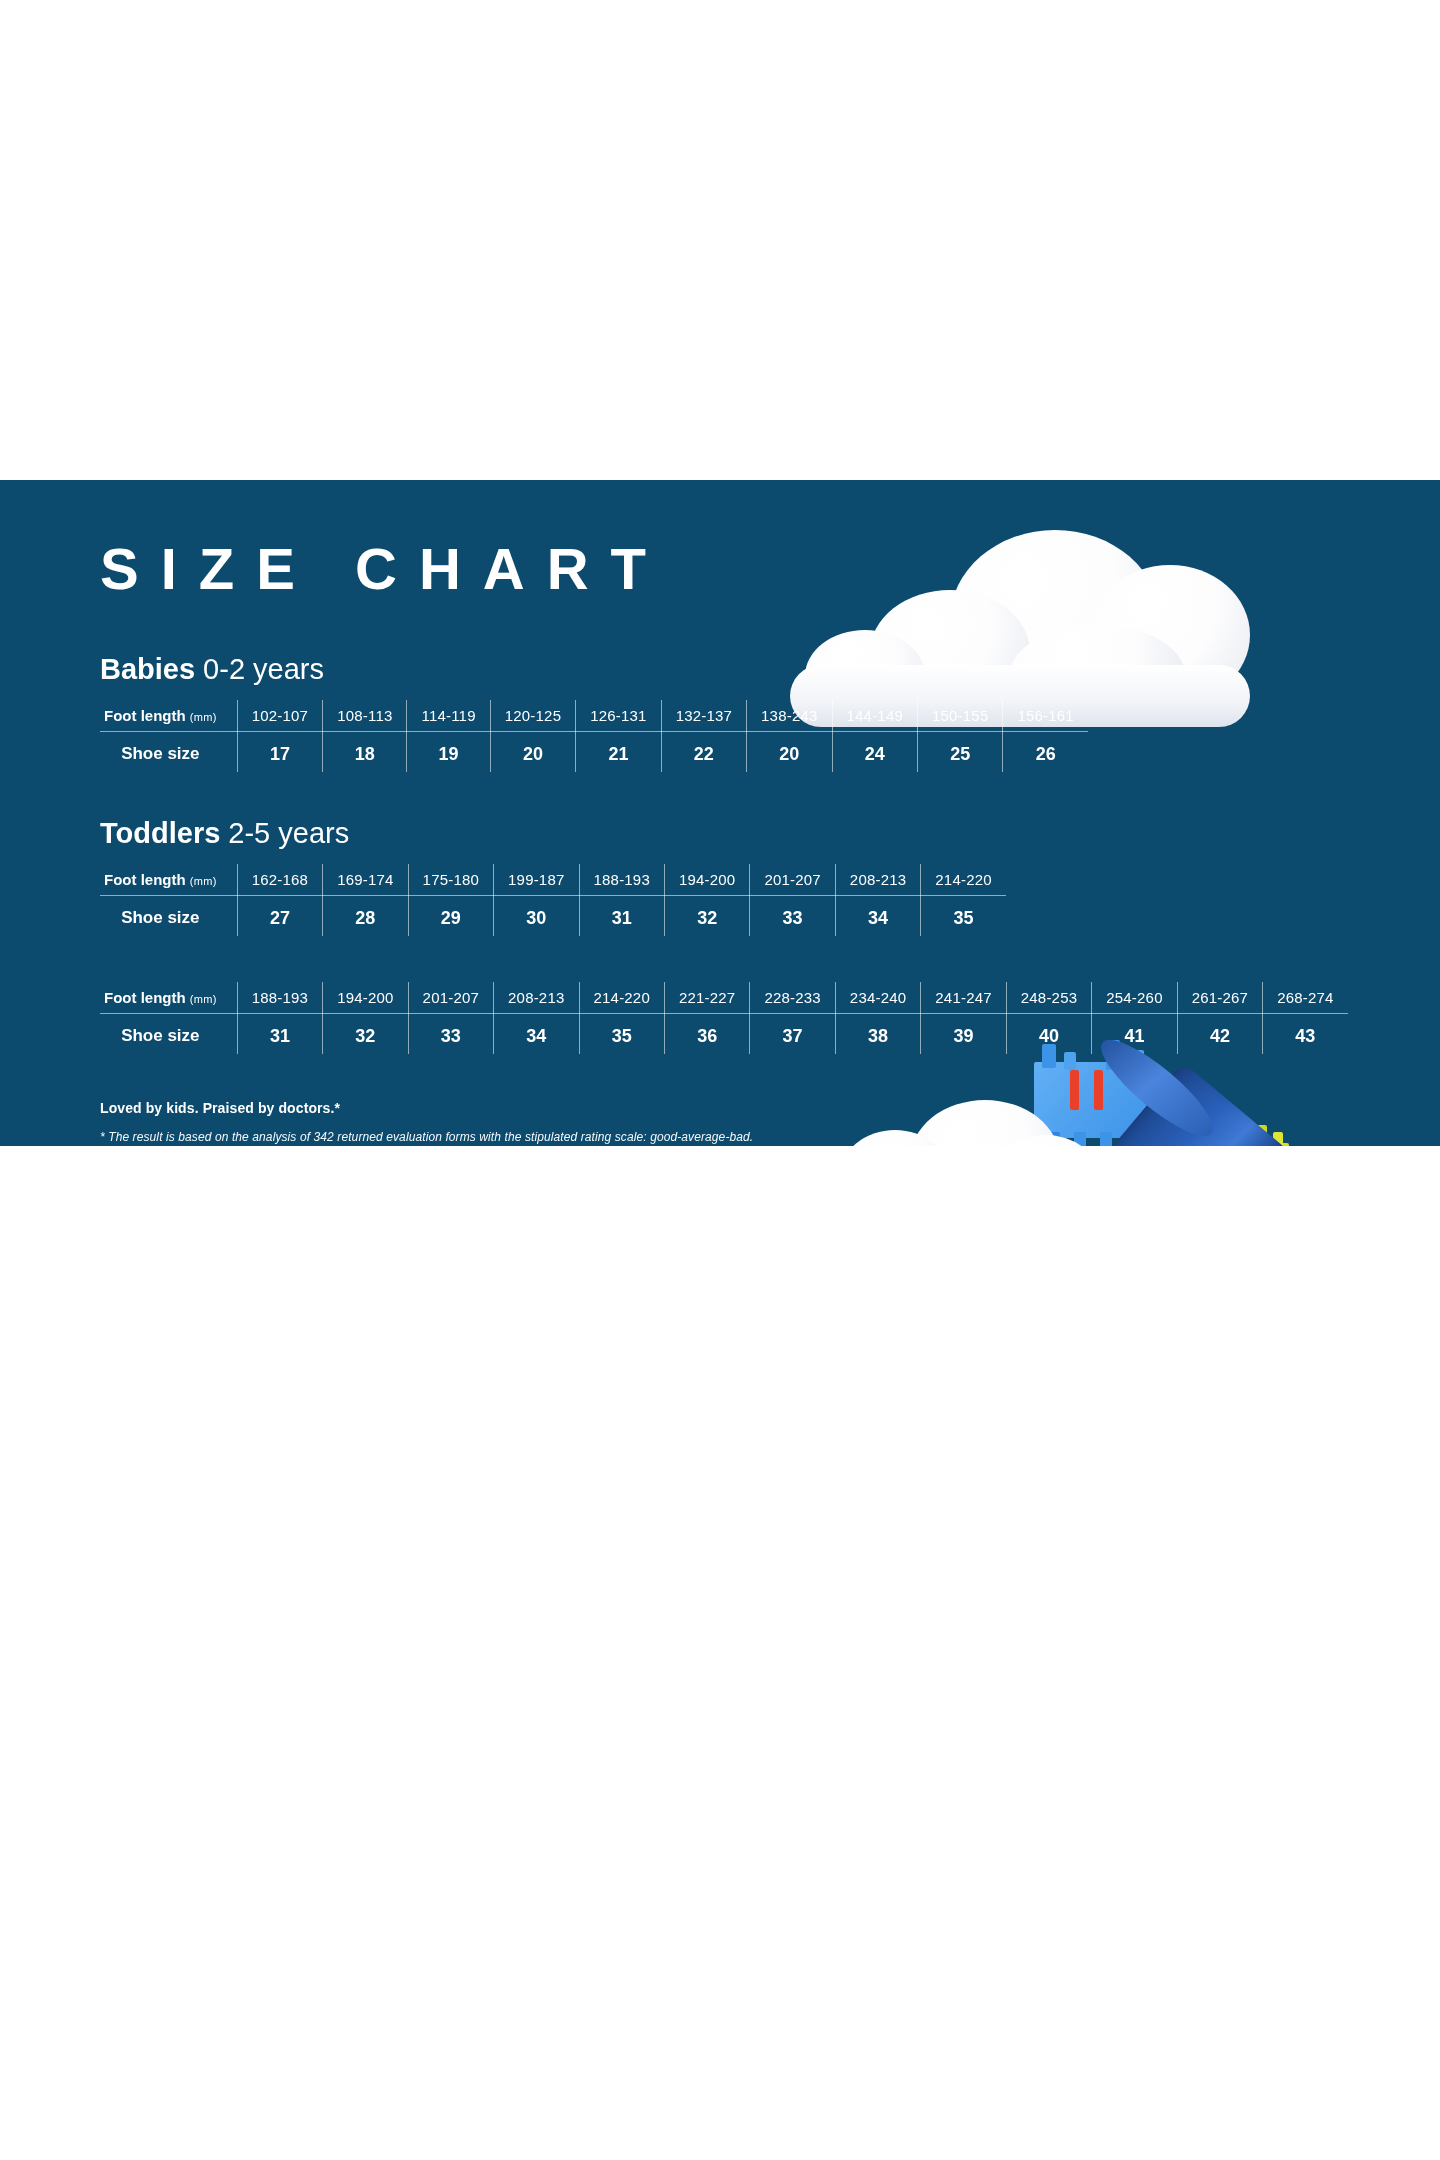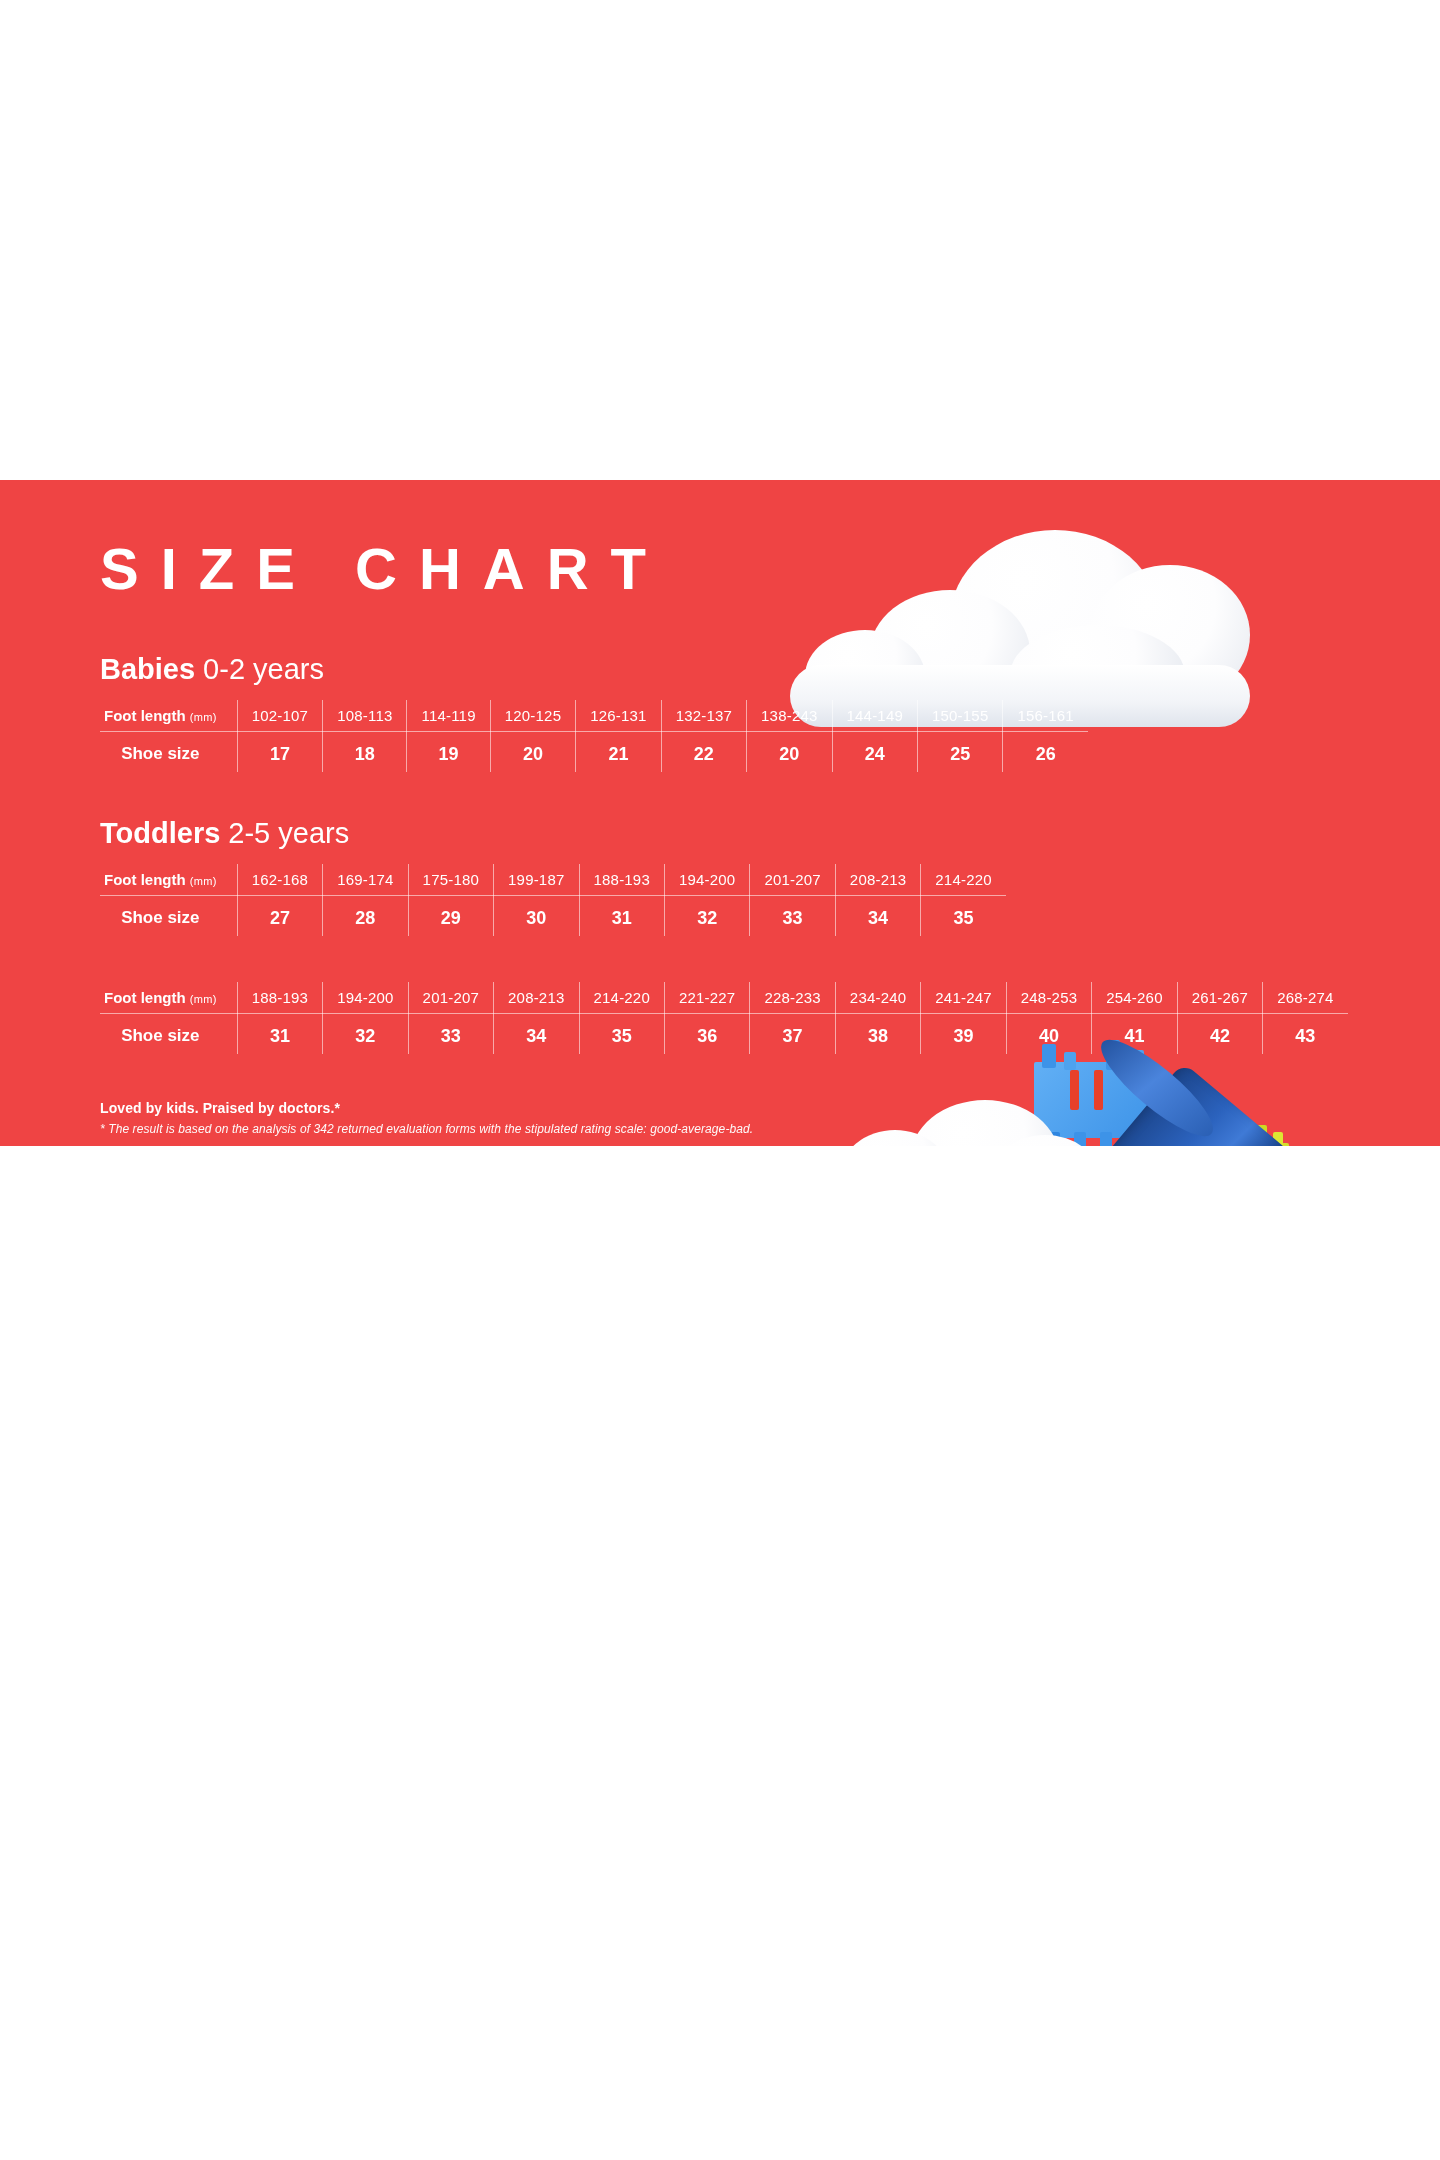--- a/index.html
+++ b/index.html
@@ -12,21 +12,21 @@
     -webkit-font-smoothing: antialiased;
   }
 
   
   #panel {
     position: absolute;
     left: 0;
     top: 480px;
     width: 1440px;
     height: 666px;
-    background: #ef4444;
+    background: #0c4a6e;
     overflow: hidden;
   }
 
   
   .content {
     position: relative;
     z-index: 5;
     padding: 60px 0 0 100px;
     width: 1290px;
   }
@@ -117,21 +117,21 @@
 
   
   #footer {
     margin-top: 42px;
     color: #ffffff;
   }
   #footer-claim {
     font-size: 14px;
     font-weight: 700;
     letter-spacing: .1px;
-    margin-bottom: 6px;
+    margin-bottom: 14px;
   }
   #footer-note {
     font-size: 12px;
     font-weight: 400;
     letter-spacing: .1px;
     opacity: .97;
     font-style: italic;
   }
 
   

